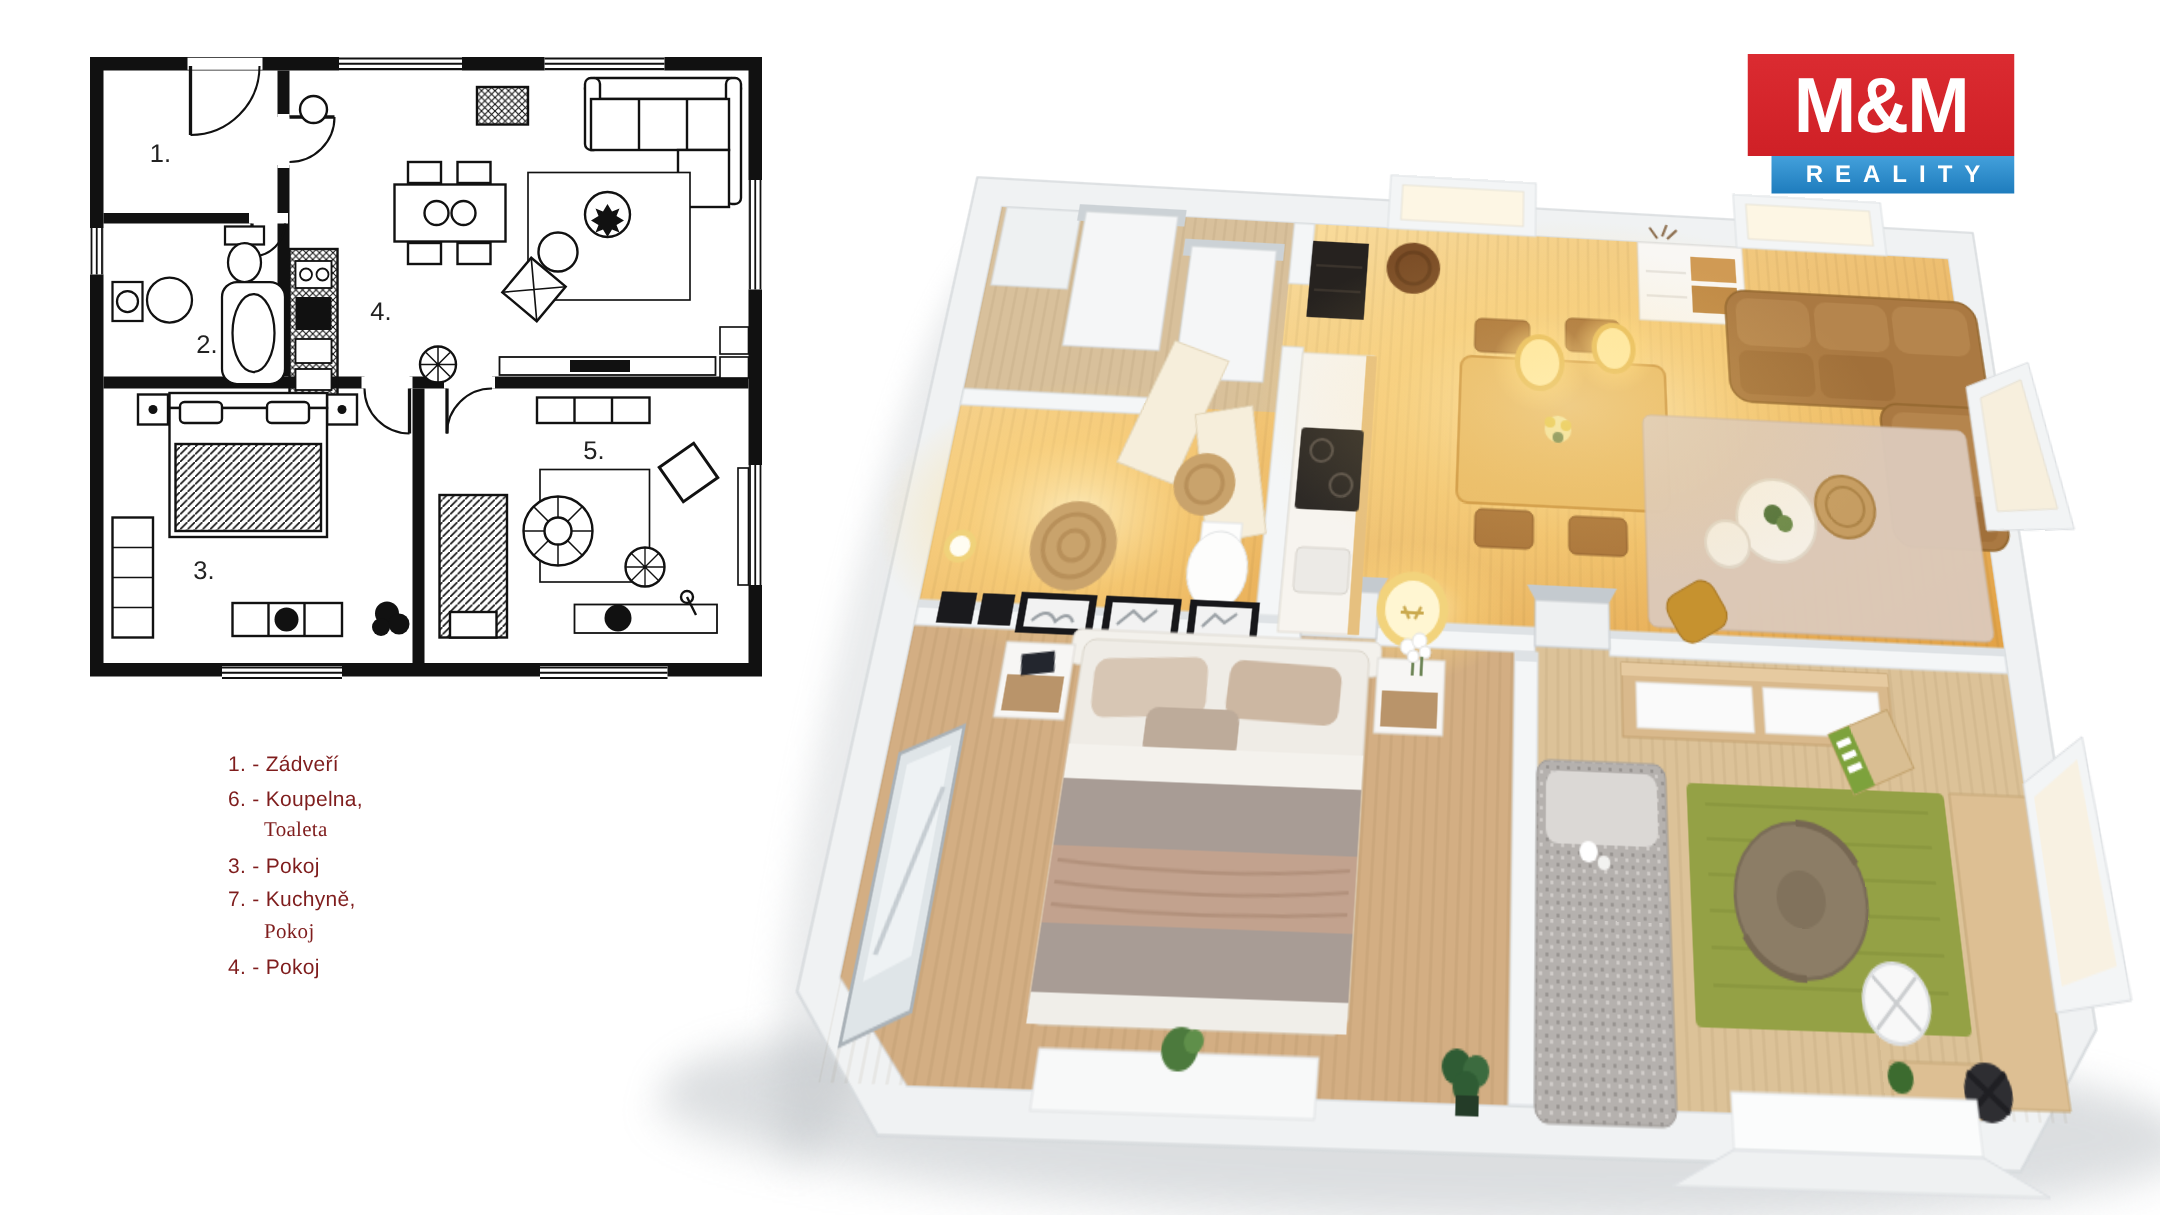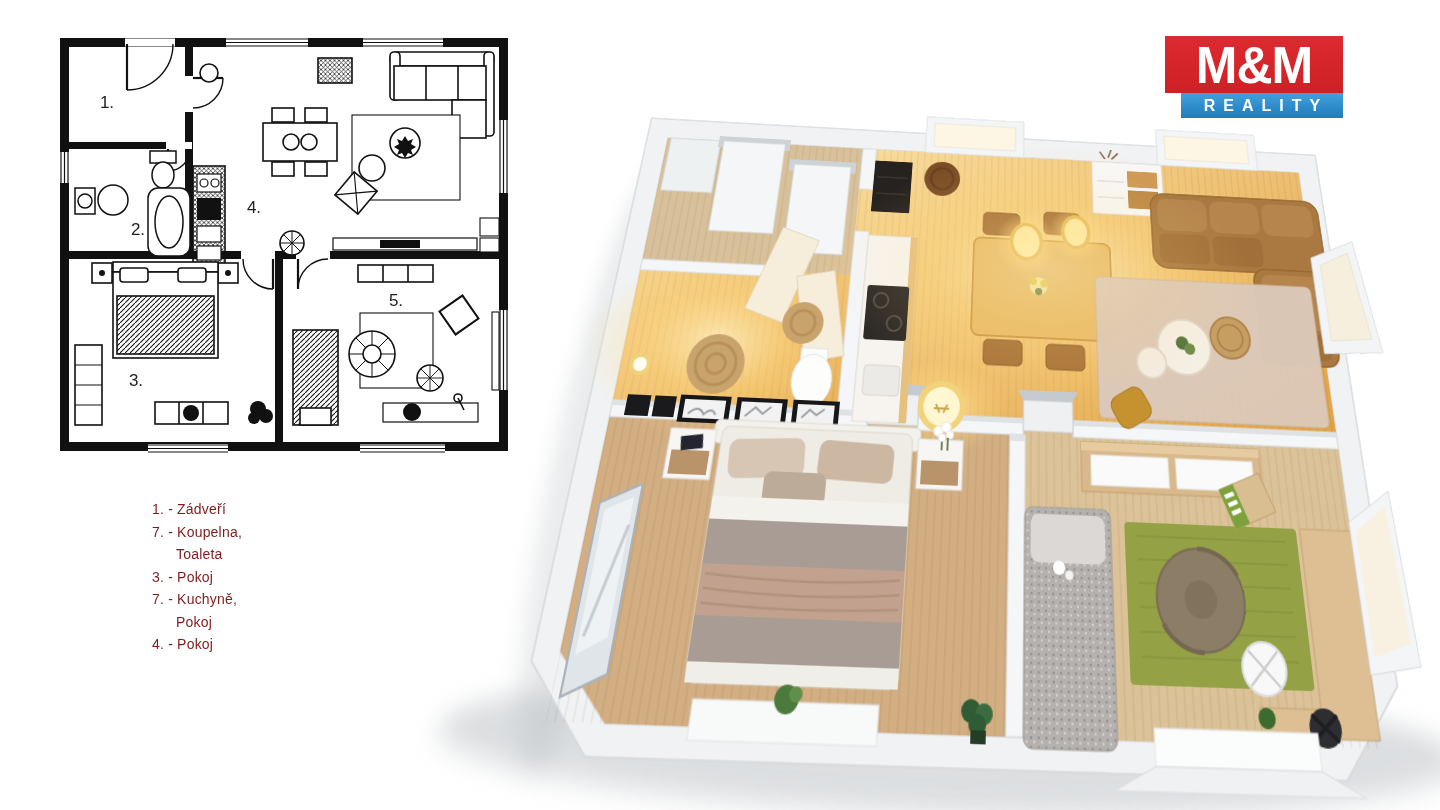--- a/index.html
+++ b/index.html
@@ -8,33 +8,33 @@
   .stage{position:relative;width:1440px;height:810px;background:#ffffff;}
 
   
   .plan2d-wrap{position:absolute;left:60px;top:38px;width:448px;height:415px;}
   .plan2d-wrap svg{display:block;}
 
   
   .legend{position:absolute;left:152px;top:498px;font-size:14px;line-height:22.5px;
           color:#7f1d1d;letter-spacing:.2px;}
   .legend .line{white-space:nowrap;}
-  .legend .indent{padding-left:24px;}
+  .legend .indent{padding-left:24px;font-family:Liberation Serif, serif;}
 
   
   .scene{position:absolute;left:480px;top:20px;width:960px;height:790px;}
   .plan3d{position:absolute;left:70px;top:60px;width:860px;height:640px;
           transform-origin:430px 320px;
           transform:perspective(950px) rotateX(25deg) rotateY(3deg) rotateZ(1.5deg) scale(0.95,1.12);}
   .plan3d svg{overflow:visible;display:block;}
 
   
   .logo{position:absolute;left:1165px;top:36px;width:178px;}
-  .logo-red{height:57px;background:linear-gradient(180deg,#db2b31,#cf2026);
-            display:flex;justify-content:center;}
+  .logo-red{height:68px;background:linear-gradient(180deg,#db2b31,#cf2026);
+            display:flex;align-items:center;justify-content:center;}
   .logo-red span{color:#ffffff;font-weight:bold;font-size:50px;letter-spacing:-1px;
                  font-family:"Liberation Sans",sans-serif;transform:scaleY(1.04);}
   .logo-blue{height:25px;background:linear-gradient(180deg,#43a0db,#1e7cbd);
              display:flex;align-items:center;justify-content:center;margin-left:16px;}
   .logo-blue span{color:#ffffff;font-weight:bold;font-size:16px;letter-spacing:8px;
                   text-indent:8px;}
 </style>
 </head>
 <body>
 
@@ -217,21 +217,21 @@
       <text x="78" y="197">2.</text>
       <text x="76" y="348">3.</text>
       <text x="194" y="175">4.</text>
       <text x="336" y="268">5.</text>
     </g>
   </svg>
   </div>
 
   <div class="legend">
     <div class="line">1. - Zádveří</div>
-    <div class="line">7. - Koupelna,</div>
+    <div class="line">6. - Koupelna,</div>
     <div class="line indent">Toaleta</div>
     <div class="line">3. - Pokoj</div>
     <div class="line">7. - Kuchyně,</div>
     <div class="line indent">Pokoj</div>
     <div class="line">4. - Pokoj</div>
   </div>
 
   <div class="scene">
     <div class="plan3d">
     <svg width="860" height="640" viewBox="0 0 860 640" xmlns="http://www.w3.org/2000/svg">

